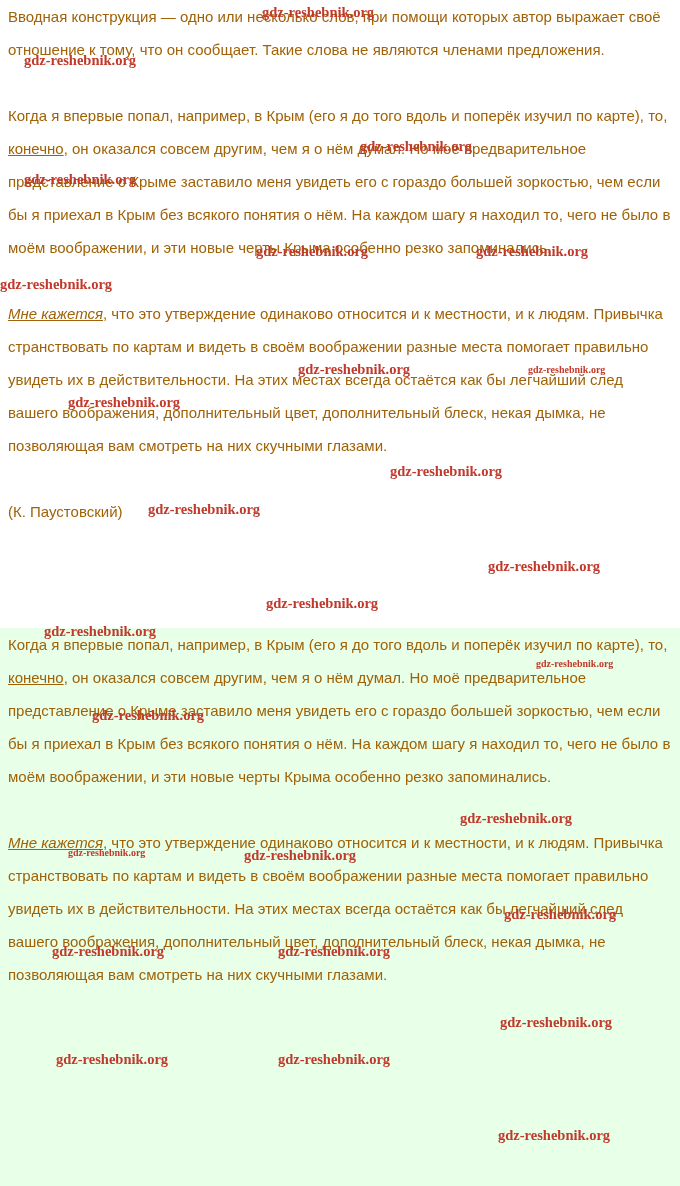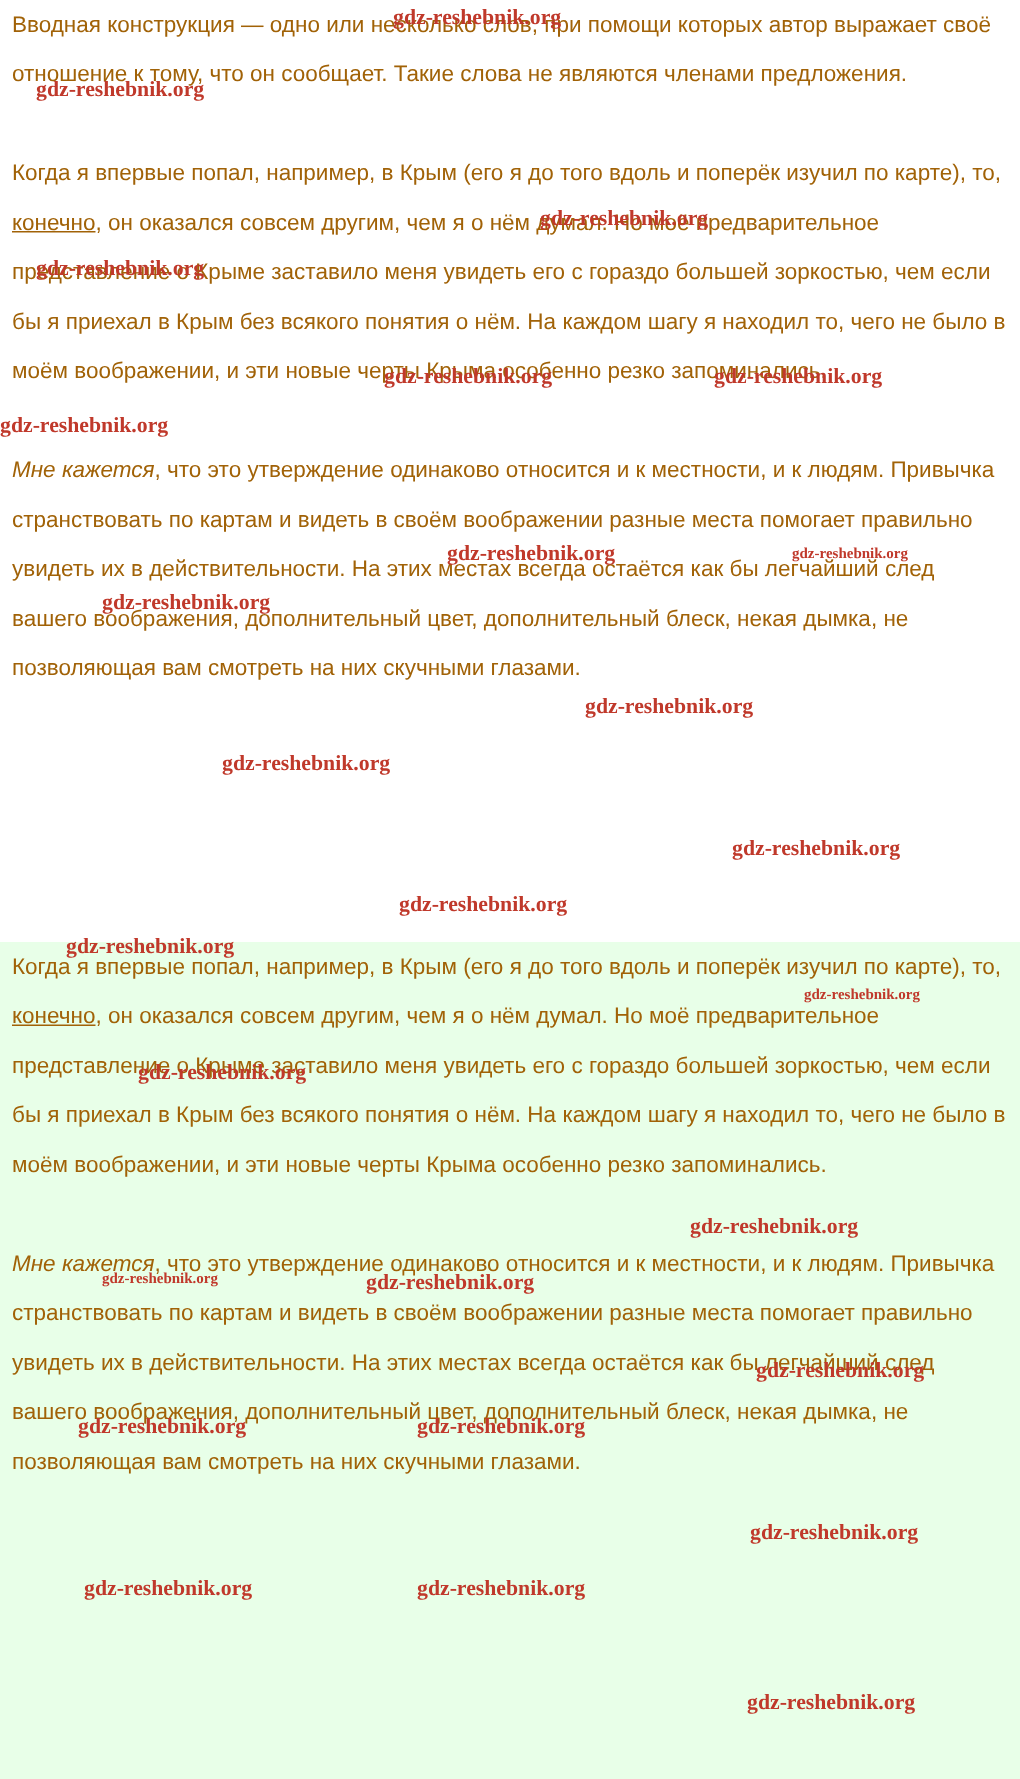--- a/index.html
+++ b/index.html
@@ -50,20 +50,21 @@
   .para {
     margin-bottom: 0px;
   }
   .spacer {
     height: 33px;
   }
   u.underlined {
   }
   .italic-underline {
     font-style: italic;
+    text-decoration: underline;
   }
   .author {
     font-size: 15px;
     line-height: 33px;
   }
   
   .wm {
     position: absolute;
     color: #c0392b;
     font-weight: bold;
@@ -82,20 +83,21 @@
 <div class="page">
 
   <div class="section-top">
     <div class="content">
       <p class="para"><span>Вводная конструкция — одно или несколько слов, при помощи которых автор выражает своё отношение к тому, что он сообщает. Такие слова не являются членами предложения.</span></p>
       <div class="spacer"></div>
       <p class="para"><span>Когда я впервые попал, например, в Крым (его я до того вдоль и поперёк изучил по карте), то, </span><u class="underlined">конечно</u><span>, он оказался совсем другим, чем я о нём думал. Но моё предварительное представление о Крыме заставило меня увидеть его с гораздо большей зоркостью, чем если бы я приехал в Крым без всякого понятия о нём. На каждом шагу я находил то, чего не было в моём воображении, и эти новые черты Крыма особенно резко запоминались.</span></p>
       <div class="spacer"></div>
       <p class="para"><span class="italic-underline">Мне кажется</span><span>, что это утверждение одинаково относится и к местности, и к людям. Привычка странствовать по картам и видеть в своём воображении разные места помогает правильно увидеть их в действительности. На этих местах всегда остаётся как бы легчайший след вашего воображения, дополнительный цвет, дополнительный блеск, некая дымка, не позволяющая вам смотреть на них скучными глазами.</span></p>
       <div class="spacer"></div>
+      <p class="author">(К. Паустовский)</p>
     </div>
   </div>
 
   <div class="section-answer">
     <div class="content">
       <p class="para"><span>Когда я впервые попал, например, в Крым (его я до того вдоль и поперёк изучил по карте), то, </span><u class="underlined">конечно</u><span>, он оказался совсем другим, чем я о нём думал. Но моё предварительное представление о Крыме заставило меня увидеть его с гораздо большей зоркостью, чем если бы я приехал в Крым без всякого понятия о нём. На каждом шагу я находил то, чего не было в моём воображении, и эти новые черты Крыма особенно резко запоминались.</span></p>
       <div class="spacer"></div>
       <p class="para"><span class="italic-underline">Мне кажется</span><span>, что это утверждение одинаково относится и к местности, и к людям. Привычка странствовать по картам и видеть в своём воображении разные места помогает правильно увидеть их в действительности. На этих местах всегда остаётся как бы легчайший след вашего воображения, дополнительный цвет, дополнительный блеск, некая дымка, не позволяющая вам смотреть на них скучными глазами.</span></p>
     </div>
   </div>

